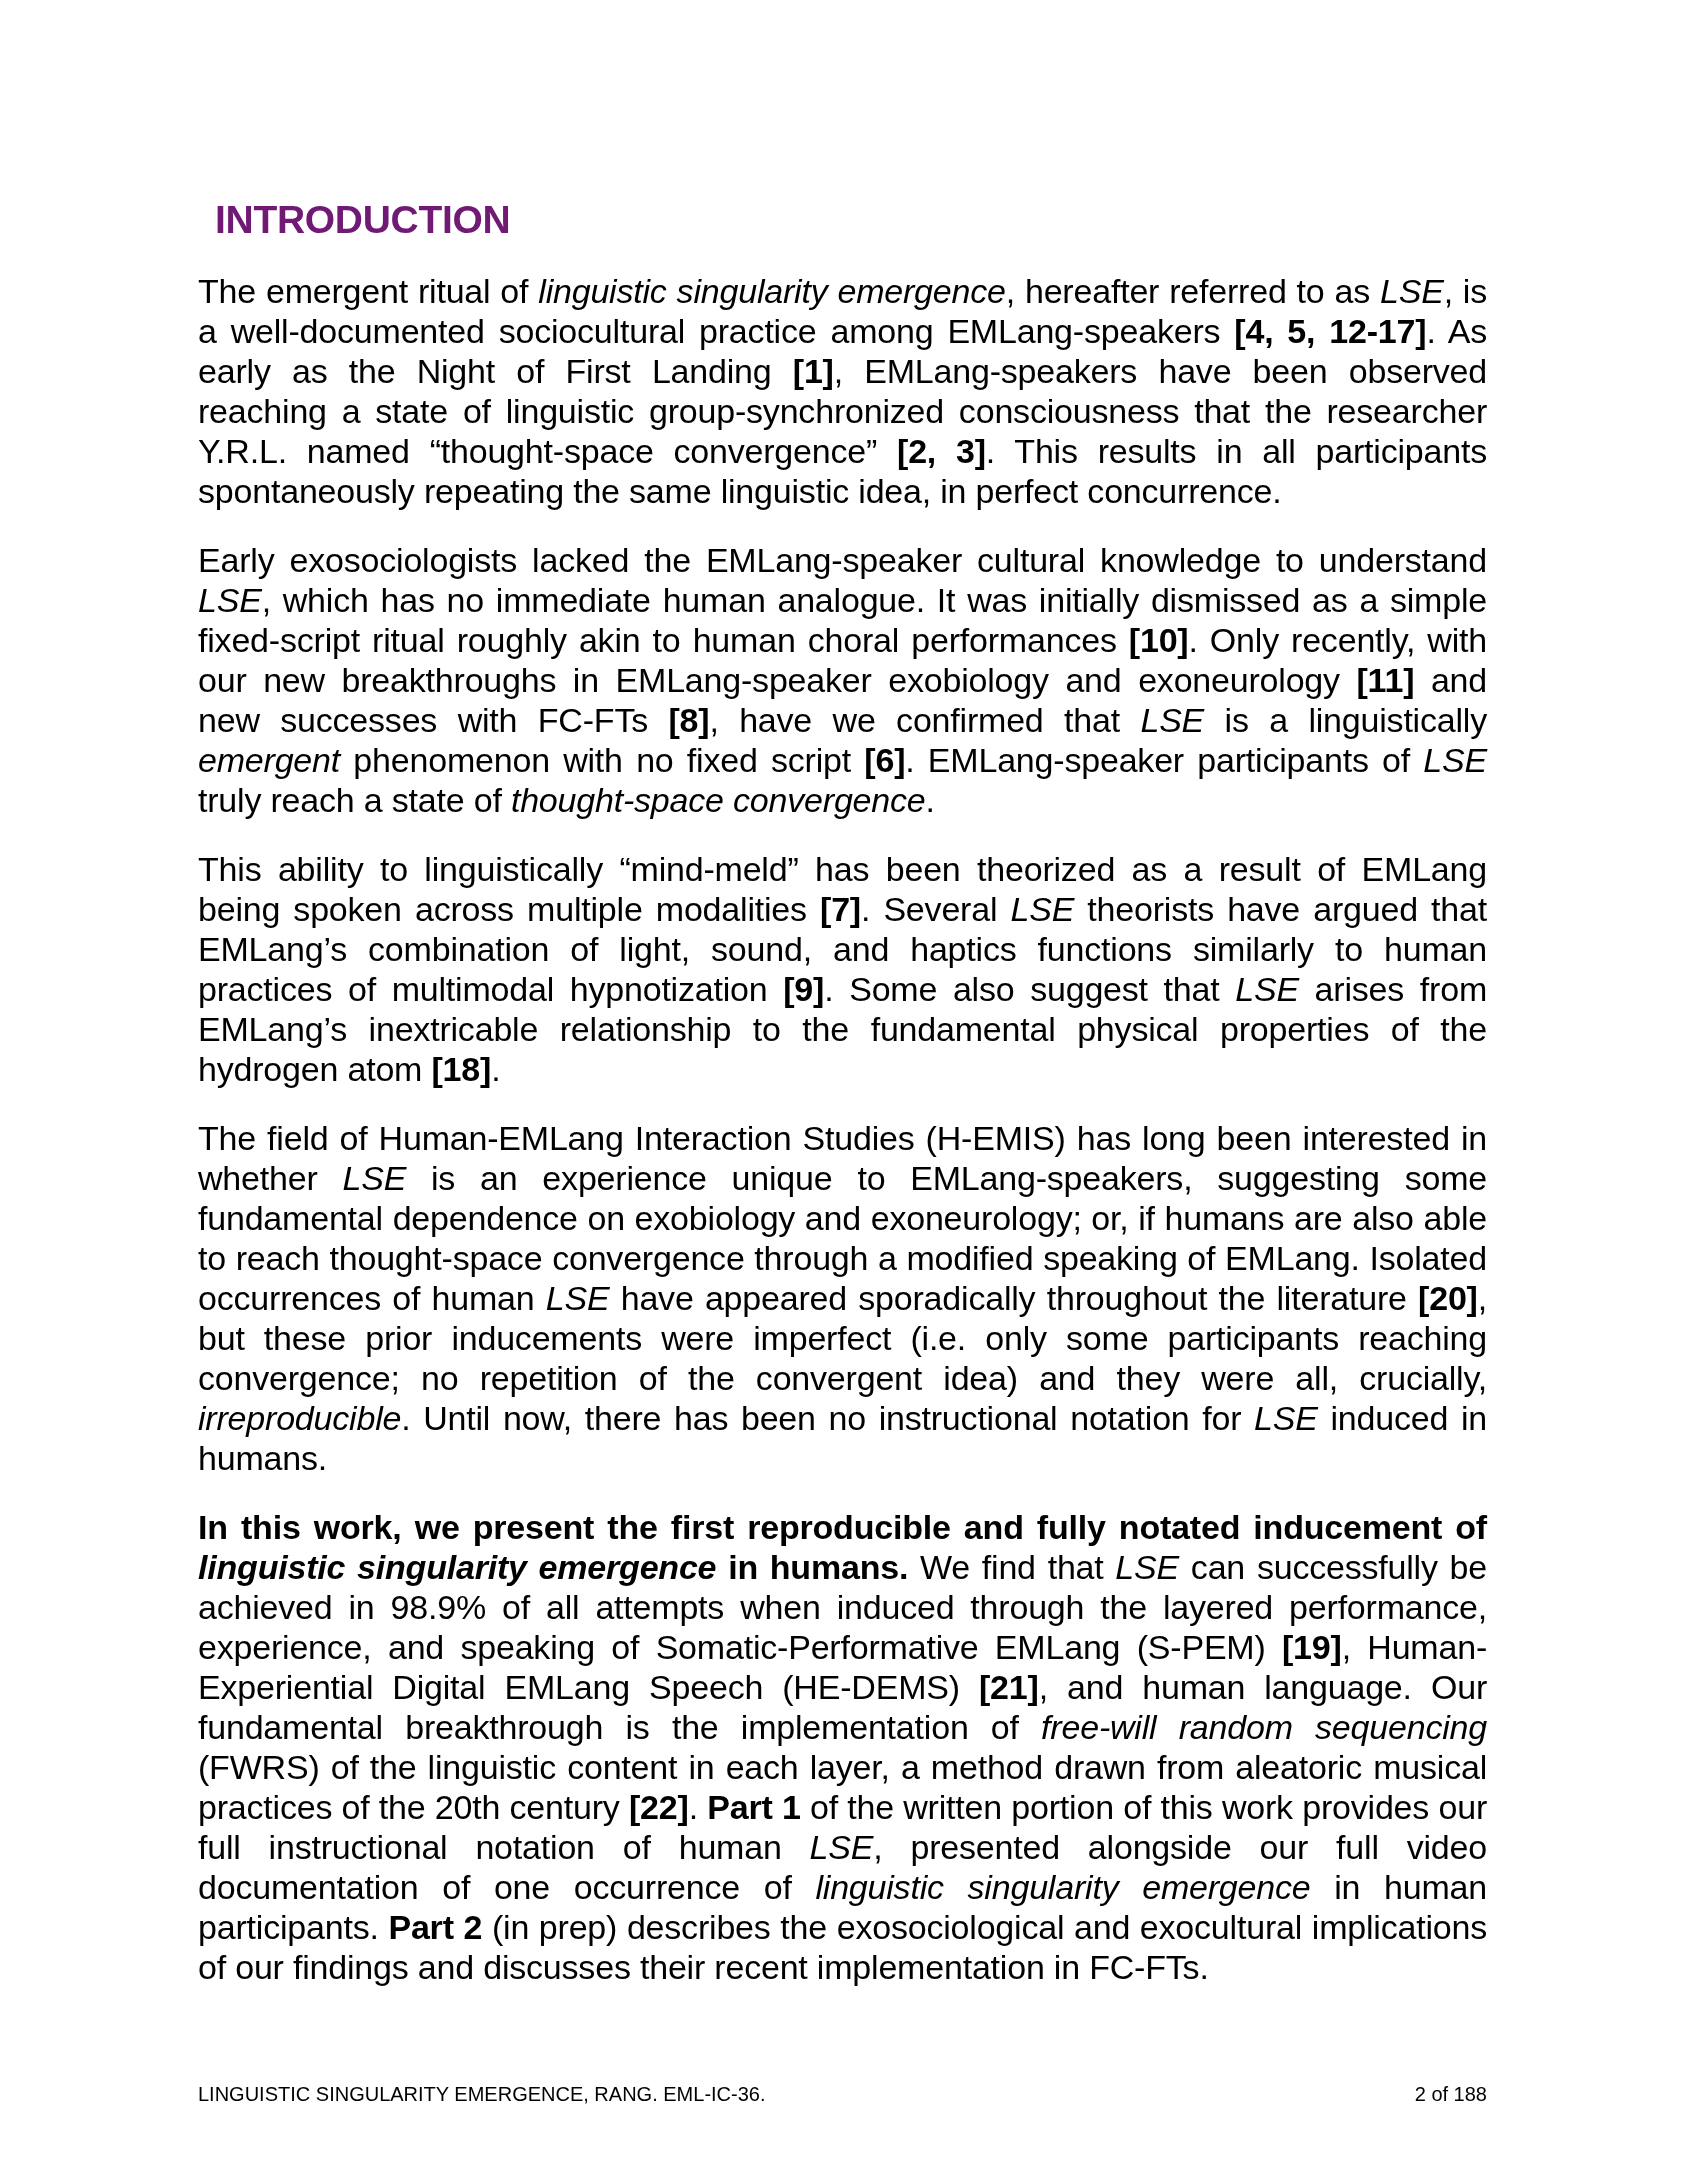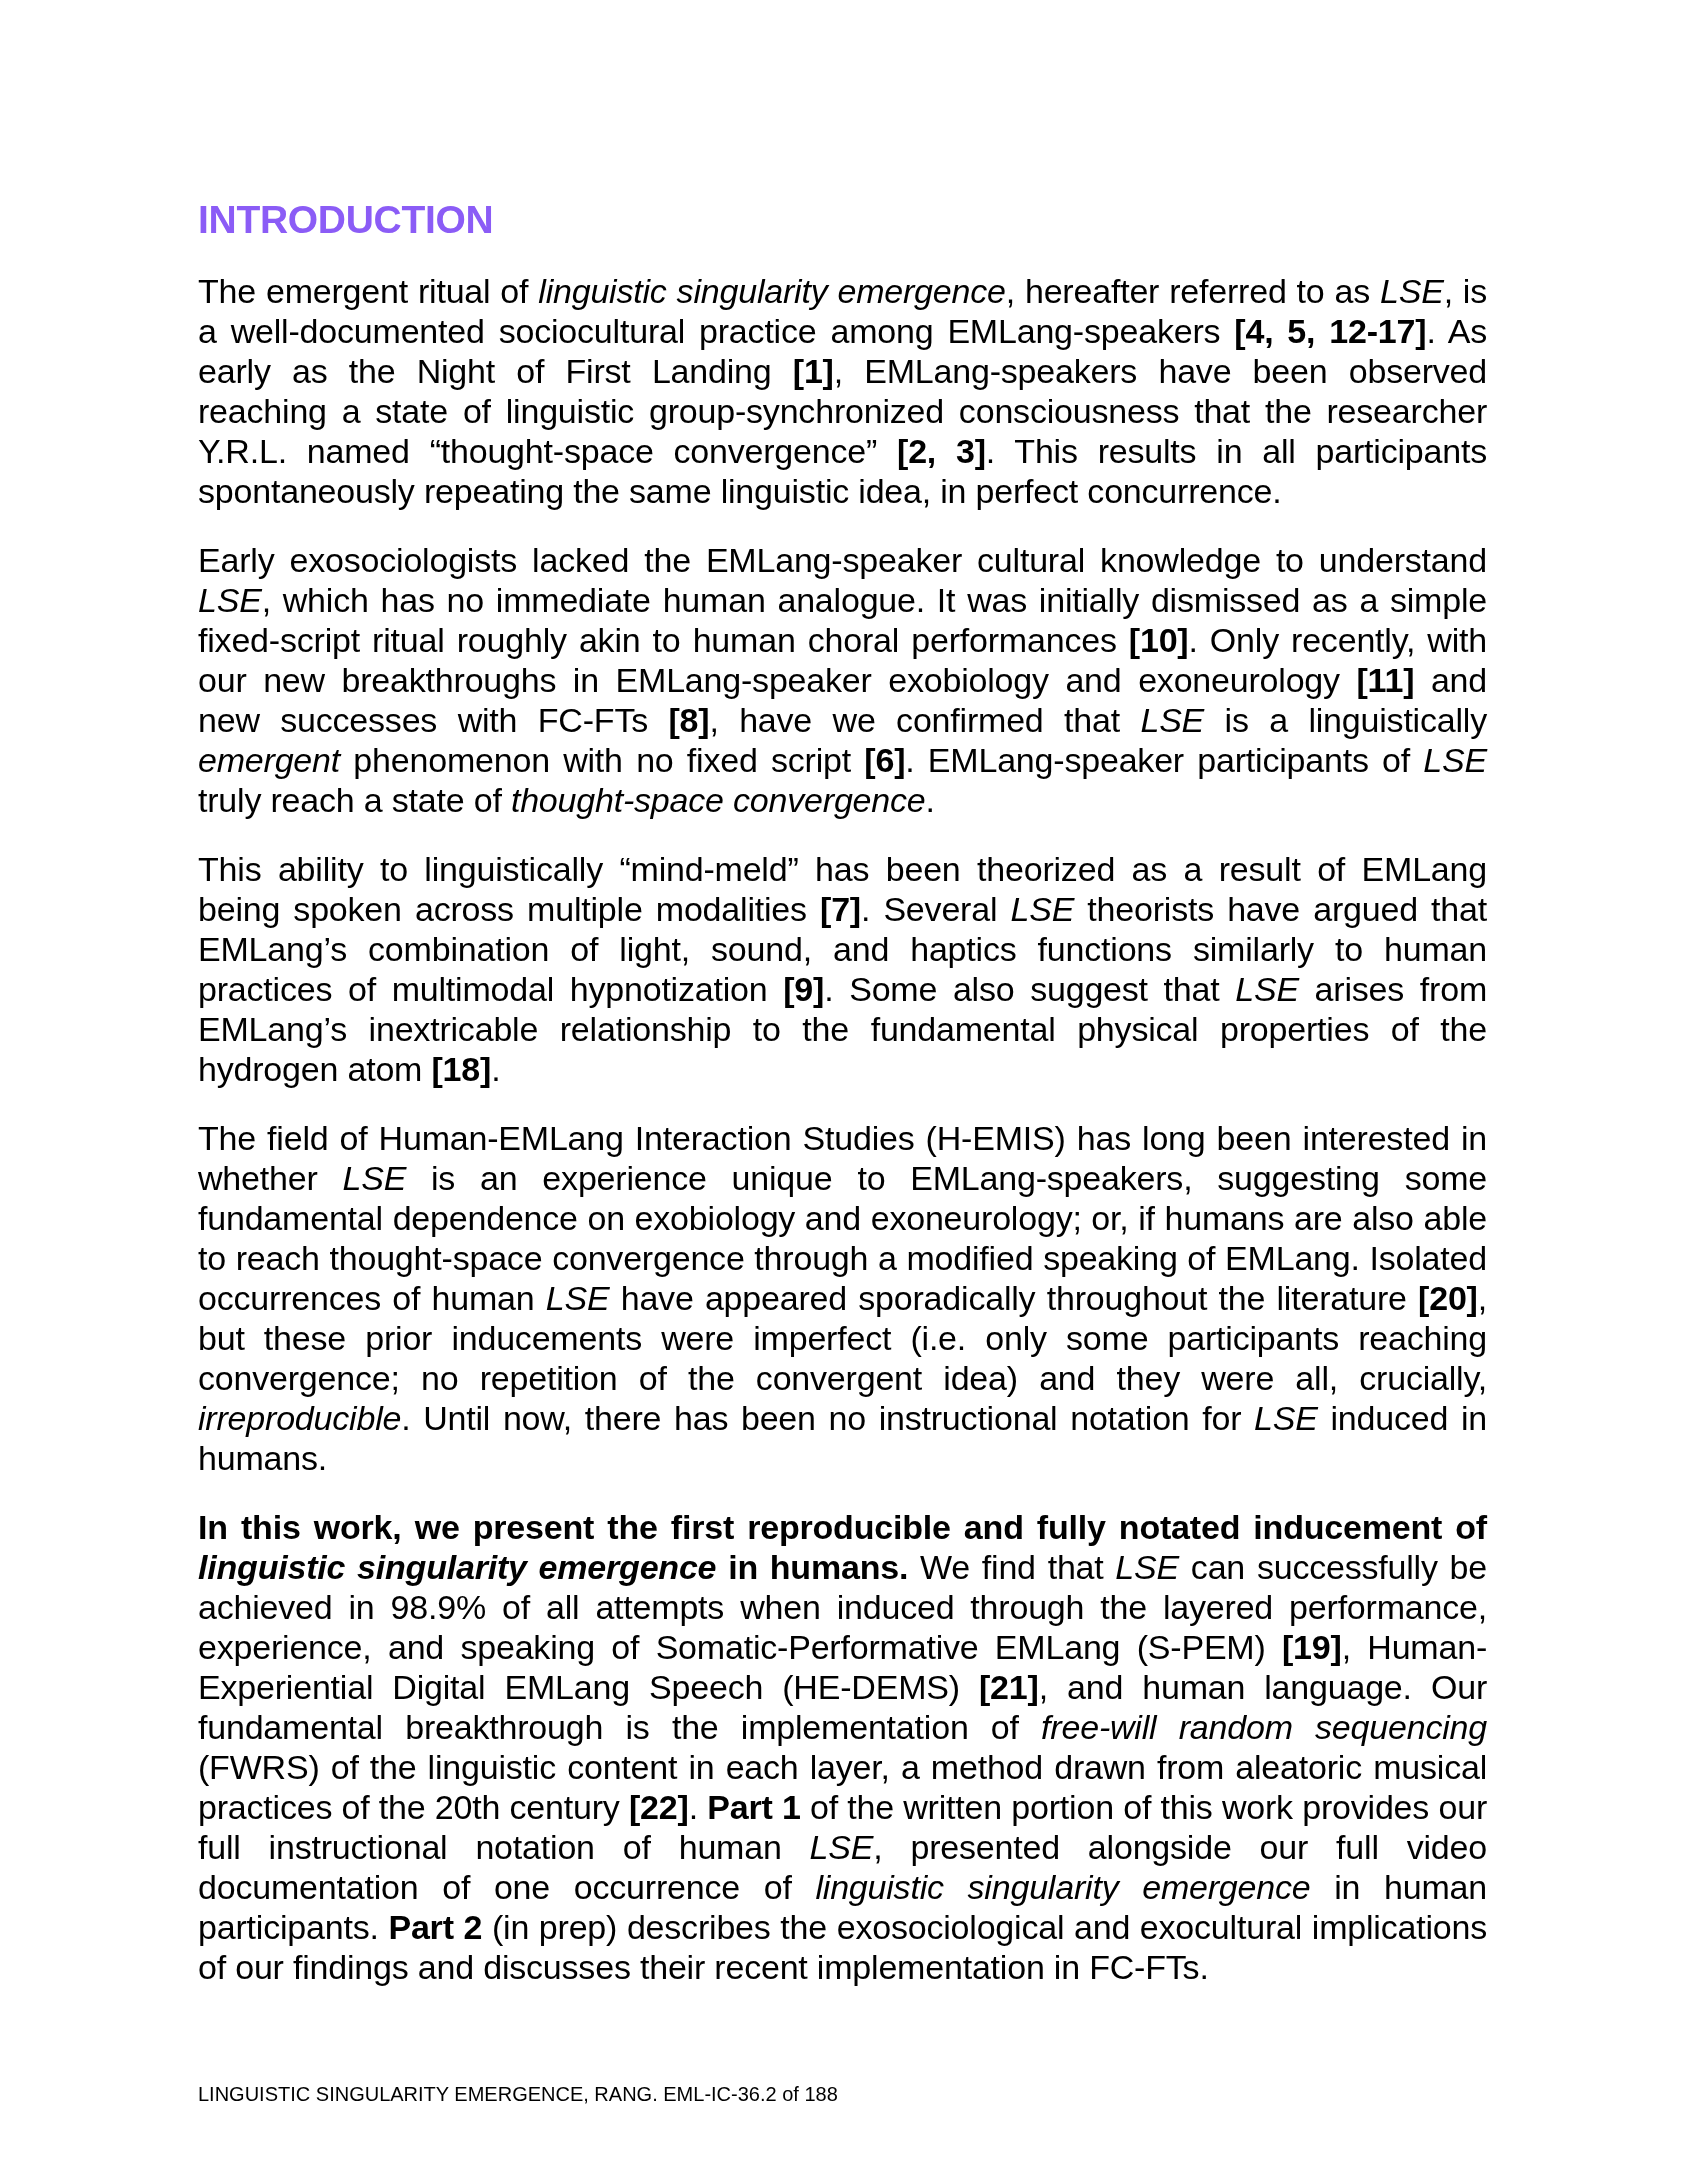--- a/index.html
+++ b/index.html
@@ -16,27 +16,27 @@
       color: #000000;
     }
     .page {
       position: absolute;
       left: 198px;
       top: 0;
       width: 1289px;
     }
     .heading {
       position: absolute;
-      left: 0;
+      left: 17px;
       top: 195px;
       margin: 0;
       font-size: 39px;
       line-height: 49px;
       font-weight: bold;
-      color: #8b5cf6;
+      color: #701a75;
       letter-spacing: -0.3px;
     }
     .body-text {
       position: absolute;
       left: 0;
       top: 271px;
       width: 1289px;
     }
     .para {
       margin: 0 0 29px 0;
@@ -44,20 +44,21 @@
       line-height: 40px;
       text-align: justify;
       letter-spacing: -0.2px;
     }
     .footer {
       position: absolute;
       left: 0;
       top: 2082px;
       width: 1289px;
       display: flex;
+      justify-content: space-between;
       font-size: 20px;
       line-height: 24.6px;
       color: #000000;
     }
   </style>
 </head>
 <body>
 
 <div class="page">
   <h1 class="heading">INTRODUCTION</h1>

